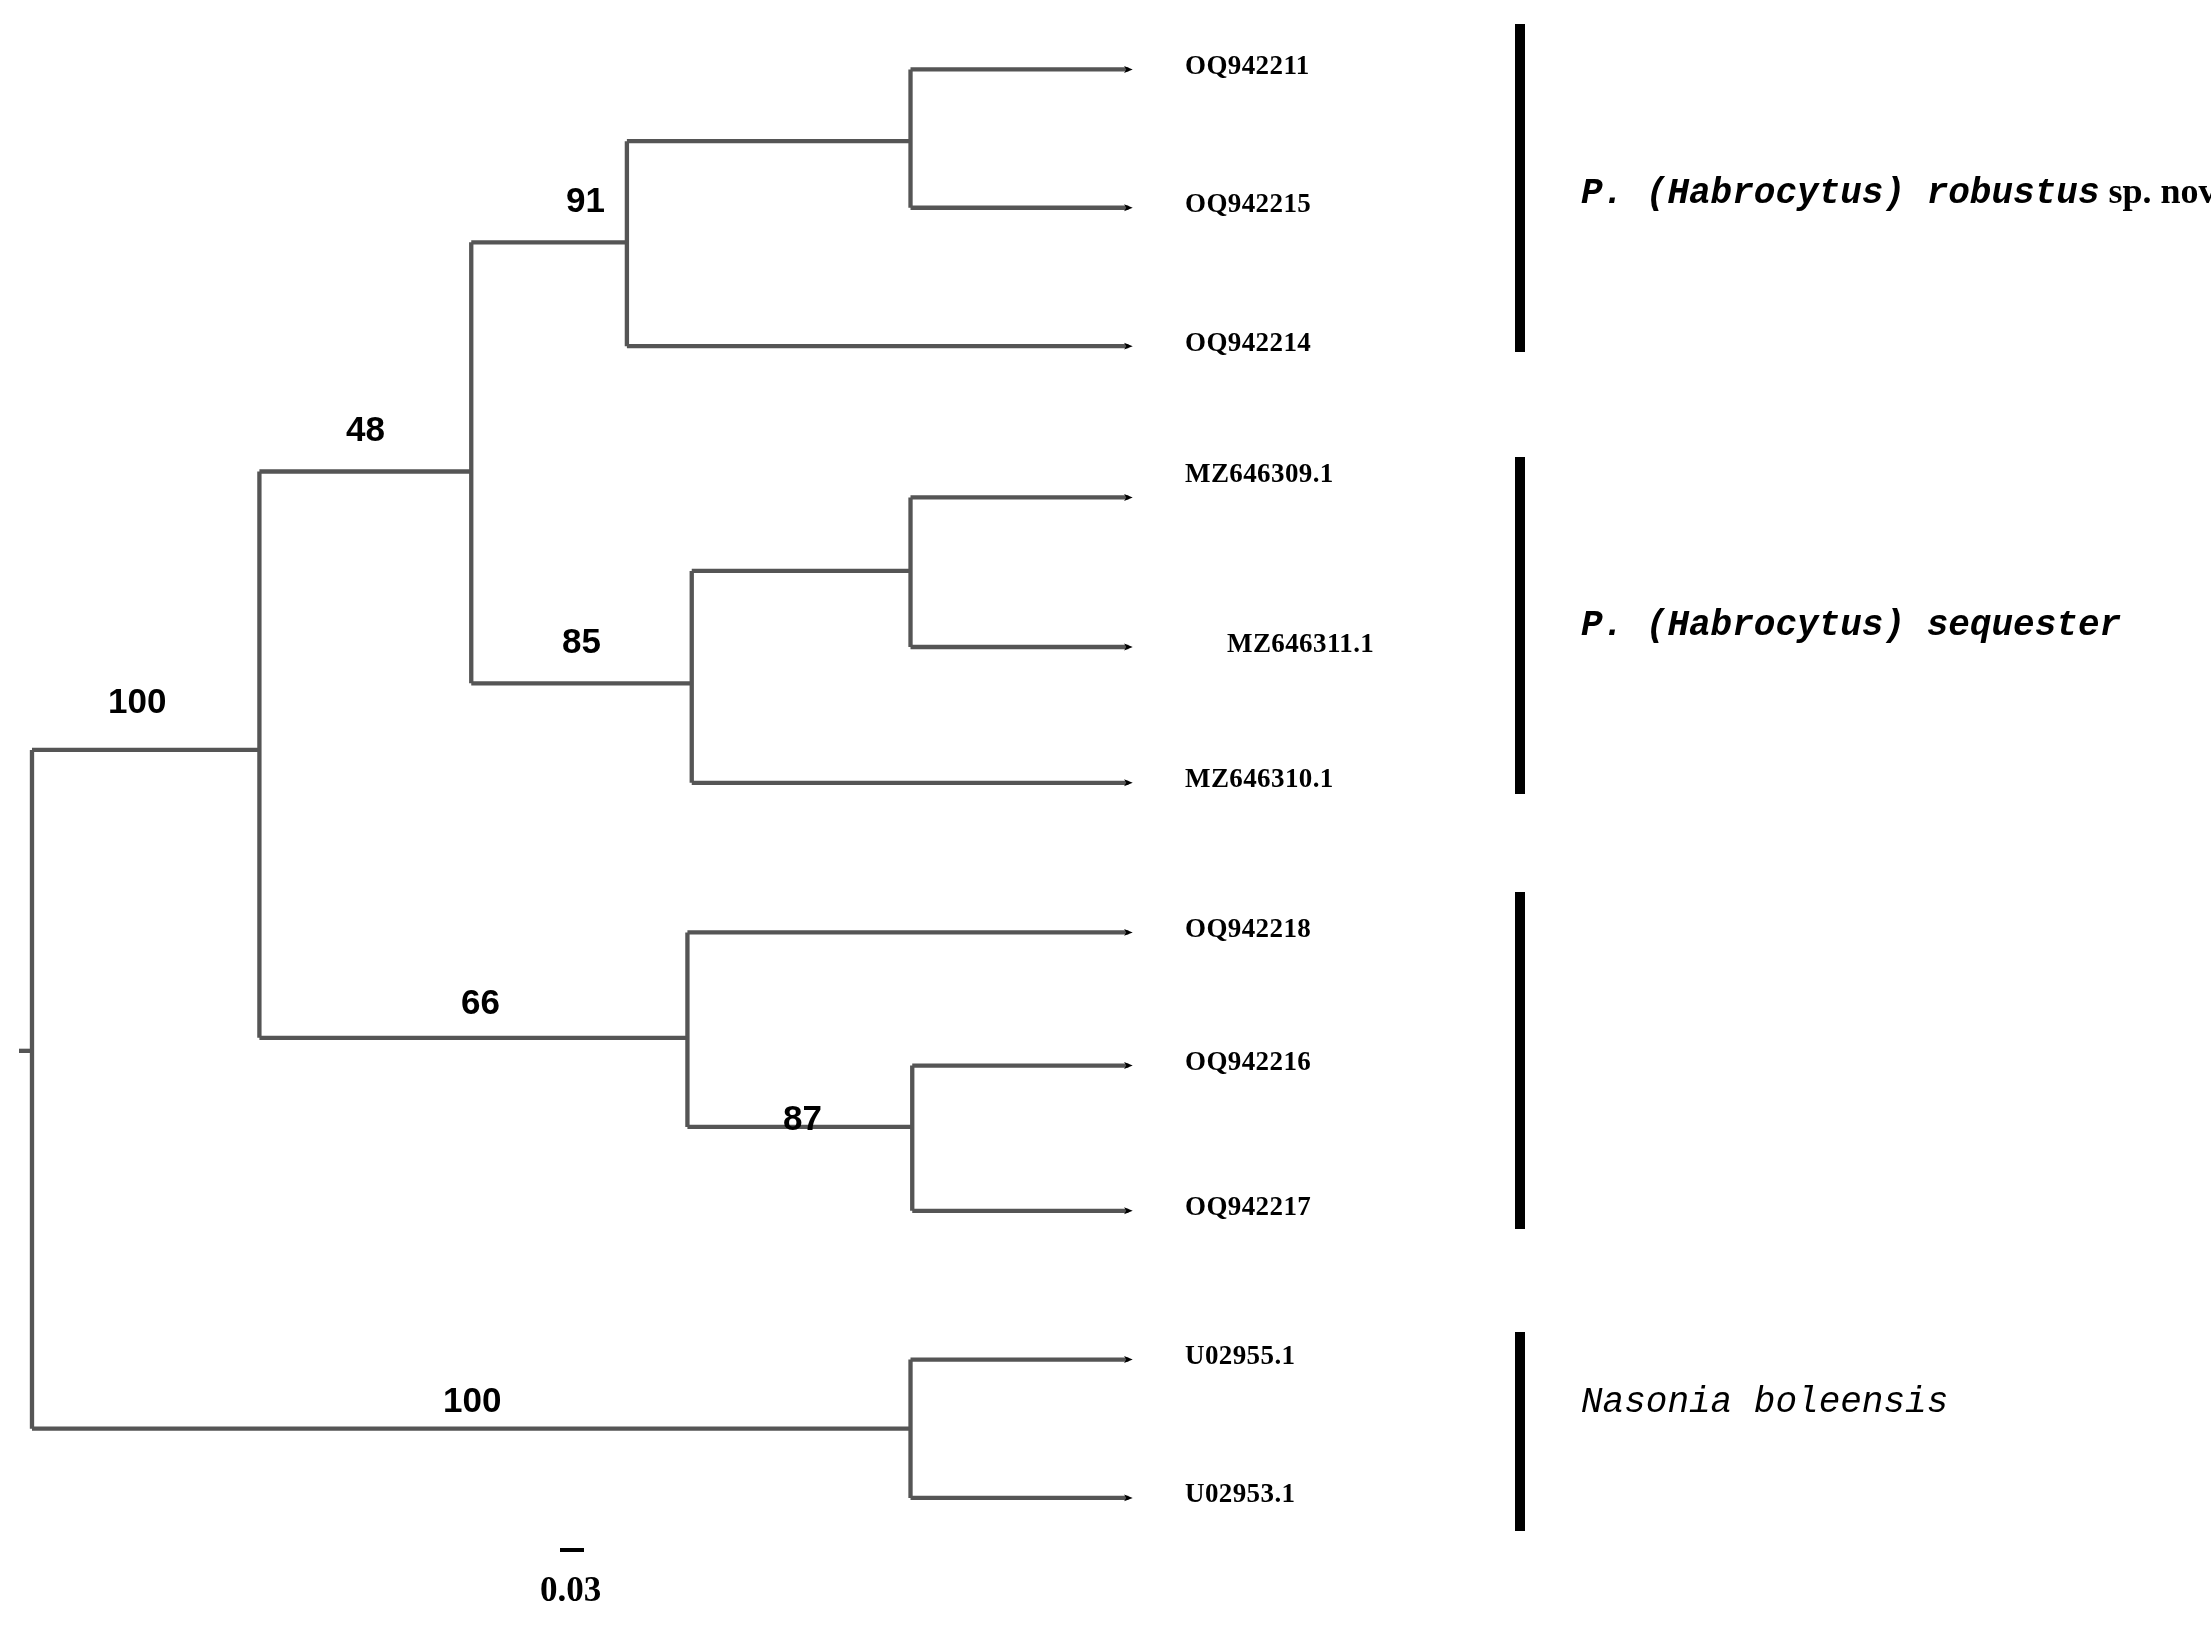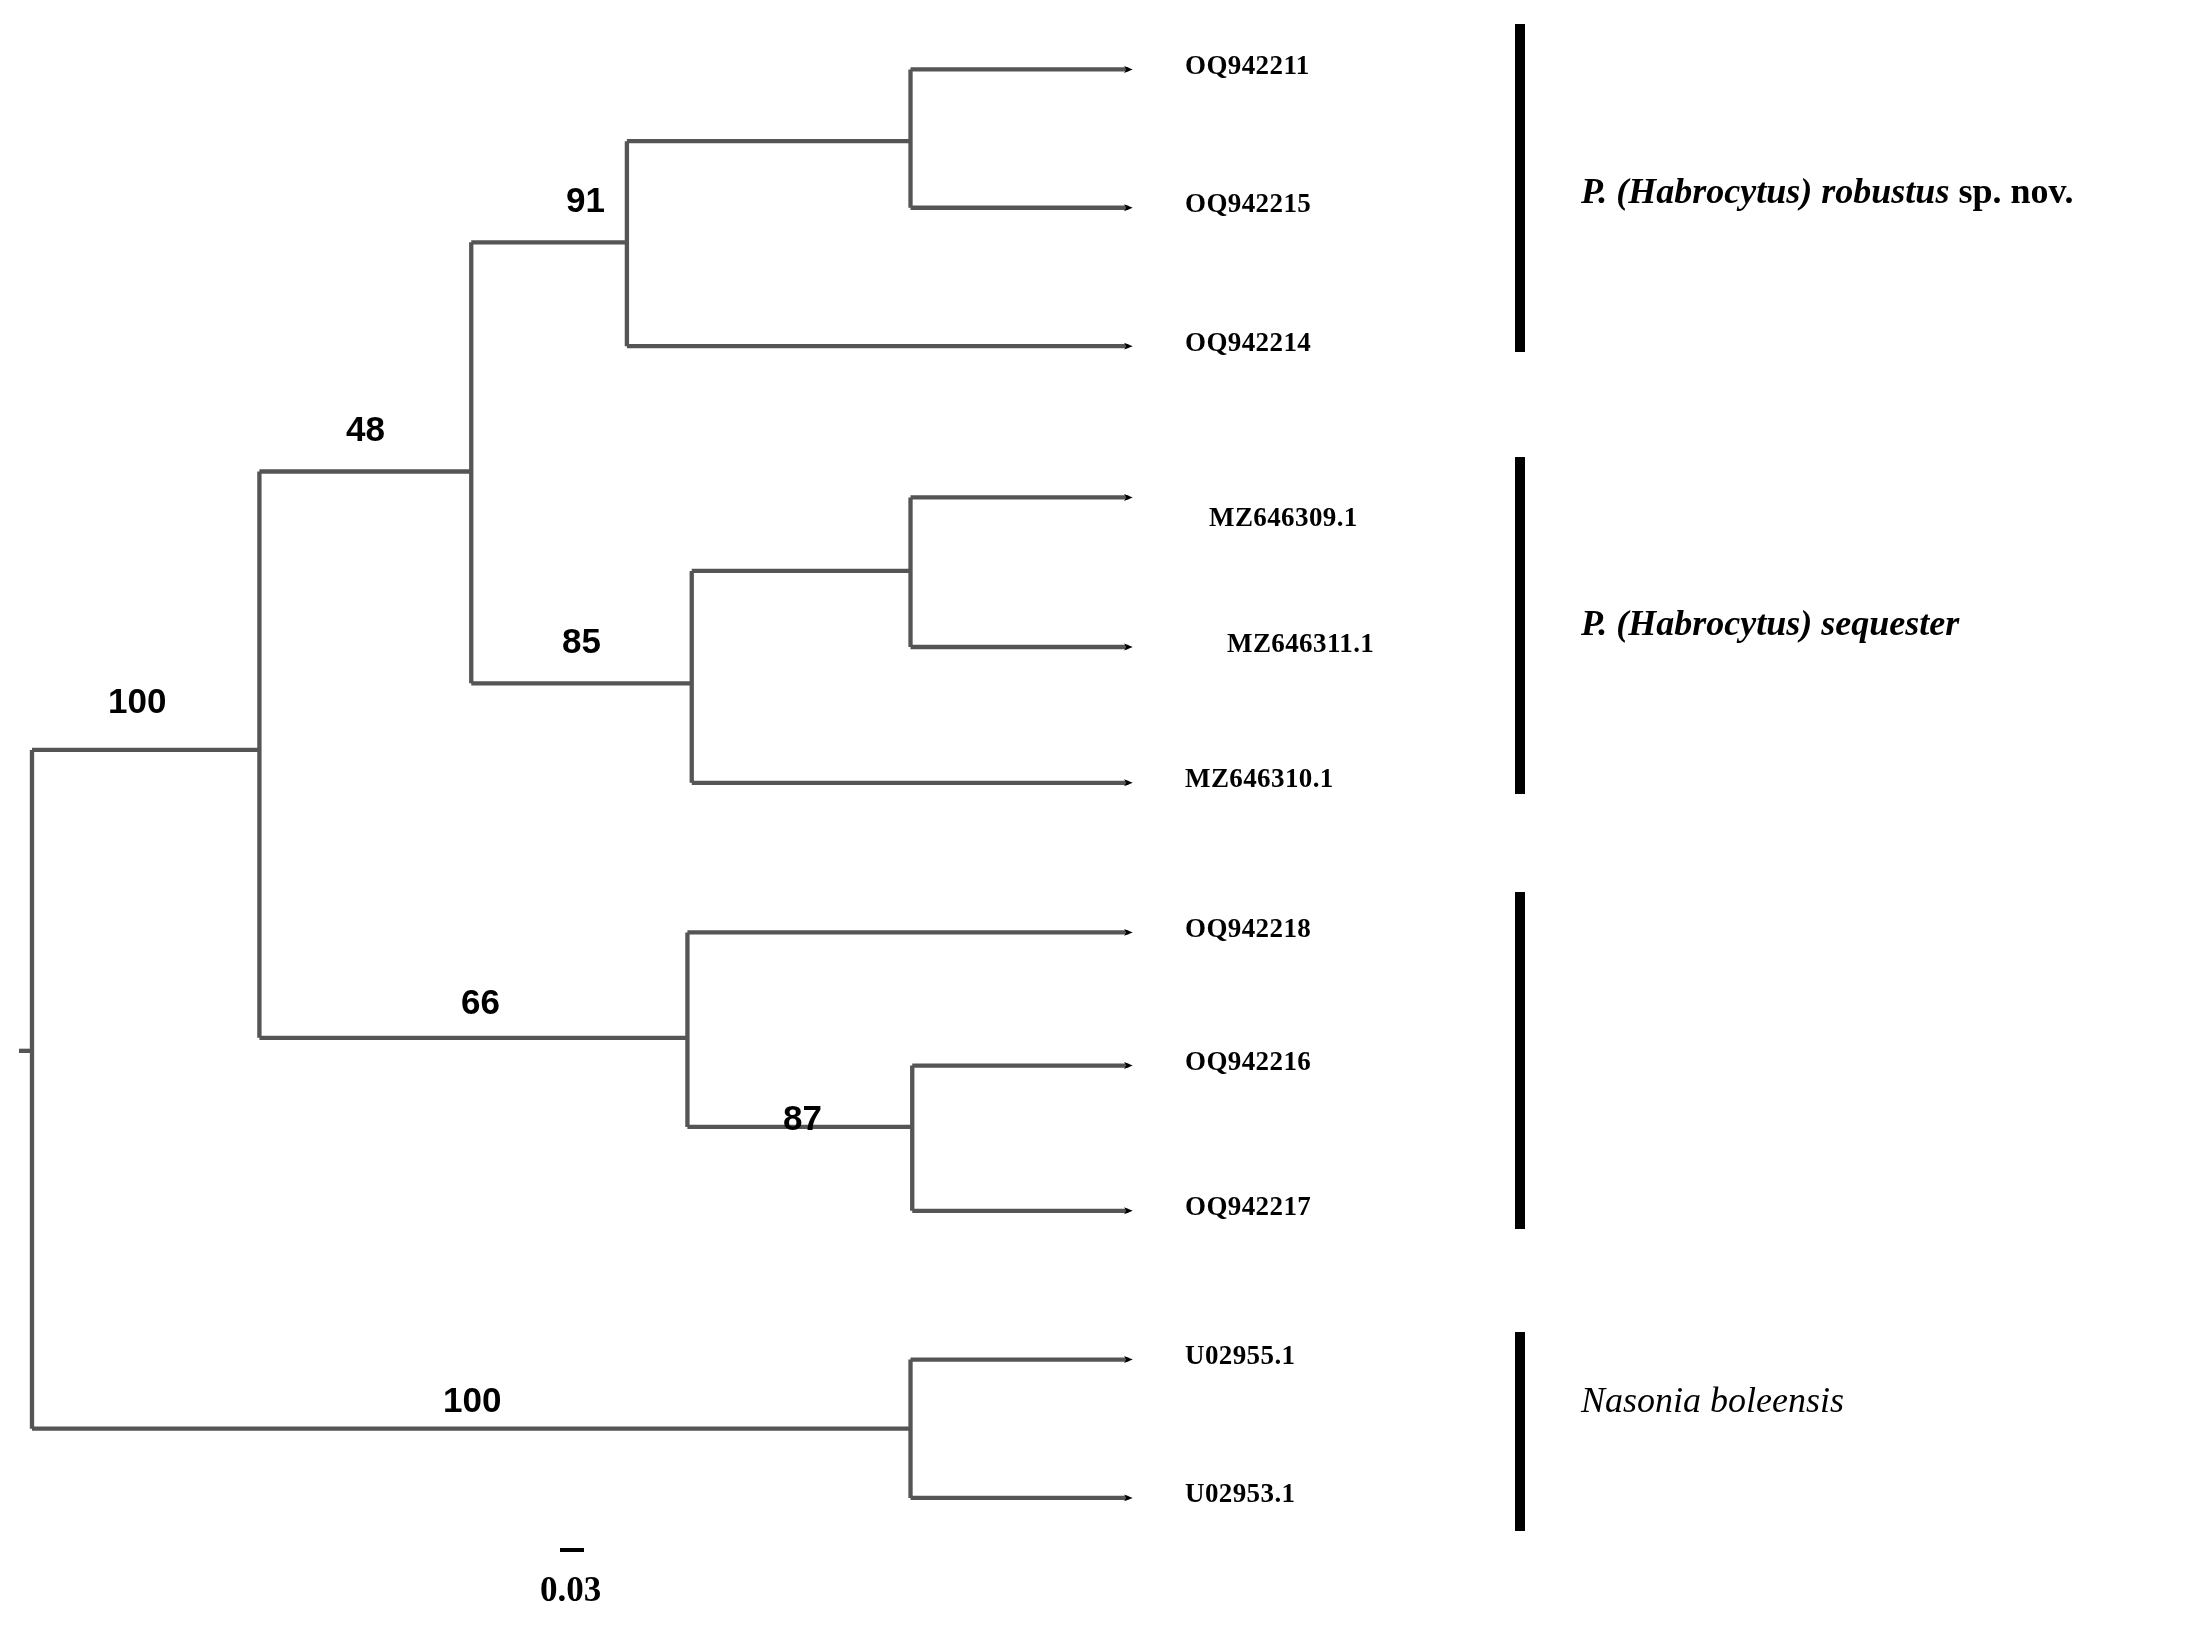--- a/index.html
+++ b/index.html
@@ -46,20 +46,21 @@
   .clade-label {
     position: absolute;
     font-size: 36px;
     white-space: nowrap;
     line-height: 1;
     font-family: "Liberation Serif", "DejaVu Serif", serif;
   }
   .clade-label .ital {
     font-style: italic;
     font-weight: bold;
+    font-family: Liberation Mono, monospace;
   }
   .clade-label .upr {
     font-style: normal;
     font-weight: bold;
   }
   .clade-label.plain .ital {
     font-weight: normal;
   }
   .clade-bracket {
     position: absolute;
@@ -137,21 +138,21 @@
       <line x1="37" y1="1652" x2="1053" y2="1652"></line>
       <line x1="1053" y1="1572" x2="1053" y2="1732"></line>
       <line x1="1053" y1="1572" x2="1305" y2="1572" marker-end="url(#tipArrow)"></line>
       <line x1="1053" y1="1732" x2="1305" y2="1732" marker-end="url(#tipArrow)"></line>
     </g>
   </svg>
 
   <div class="leaf-label" style="left:1185px; top:52px;">OQ942211</div>
   <div class="leaf-label" style="left:1185px; top:190px;text-align:center;">OQ942215</div>
   <div class="leaf-label" style="left:1185px; top:329px;text-align:center;">OQ942214</div>
-  <div class="leaf-label" style="left:1185px; top:504px;margin-left:24px;">MZ646309.1</div>
+  <div class="leaf-label" style="left:1185px; top:460px;">MZ646309.1</div>
   <div class="leaf-label" style="left:1227px; top:630px;">MZ646311.1</div>
   <div class="leaf-label" style="left:1185px; top:765px;">MZ646310.1</div>
   <div class="leaf-label" style="left:1185px; top:915px;">OQ942218</div>
   <div class="leaf-label" style="left:1185px; top:1048px;">OQ942216</div>
   <div class="leaf-label" style="left:1185px; top:1193px;">OQ942217</div>
   <div class="leaf-label" style="left:1185px; top:1342px;">U02955.1</div>
   <div class="leaf-label" style="left:1185px; top:1480px;">U02953.1</div>
 
   <div class="support-label" style="left:108px; top:683px;">100</div>
   <div class="support-label" style="left:346px; top:411px;">48</div>

